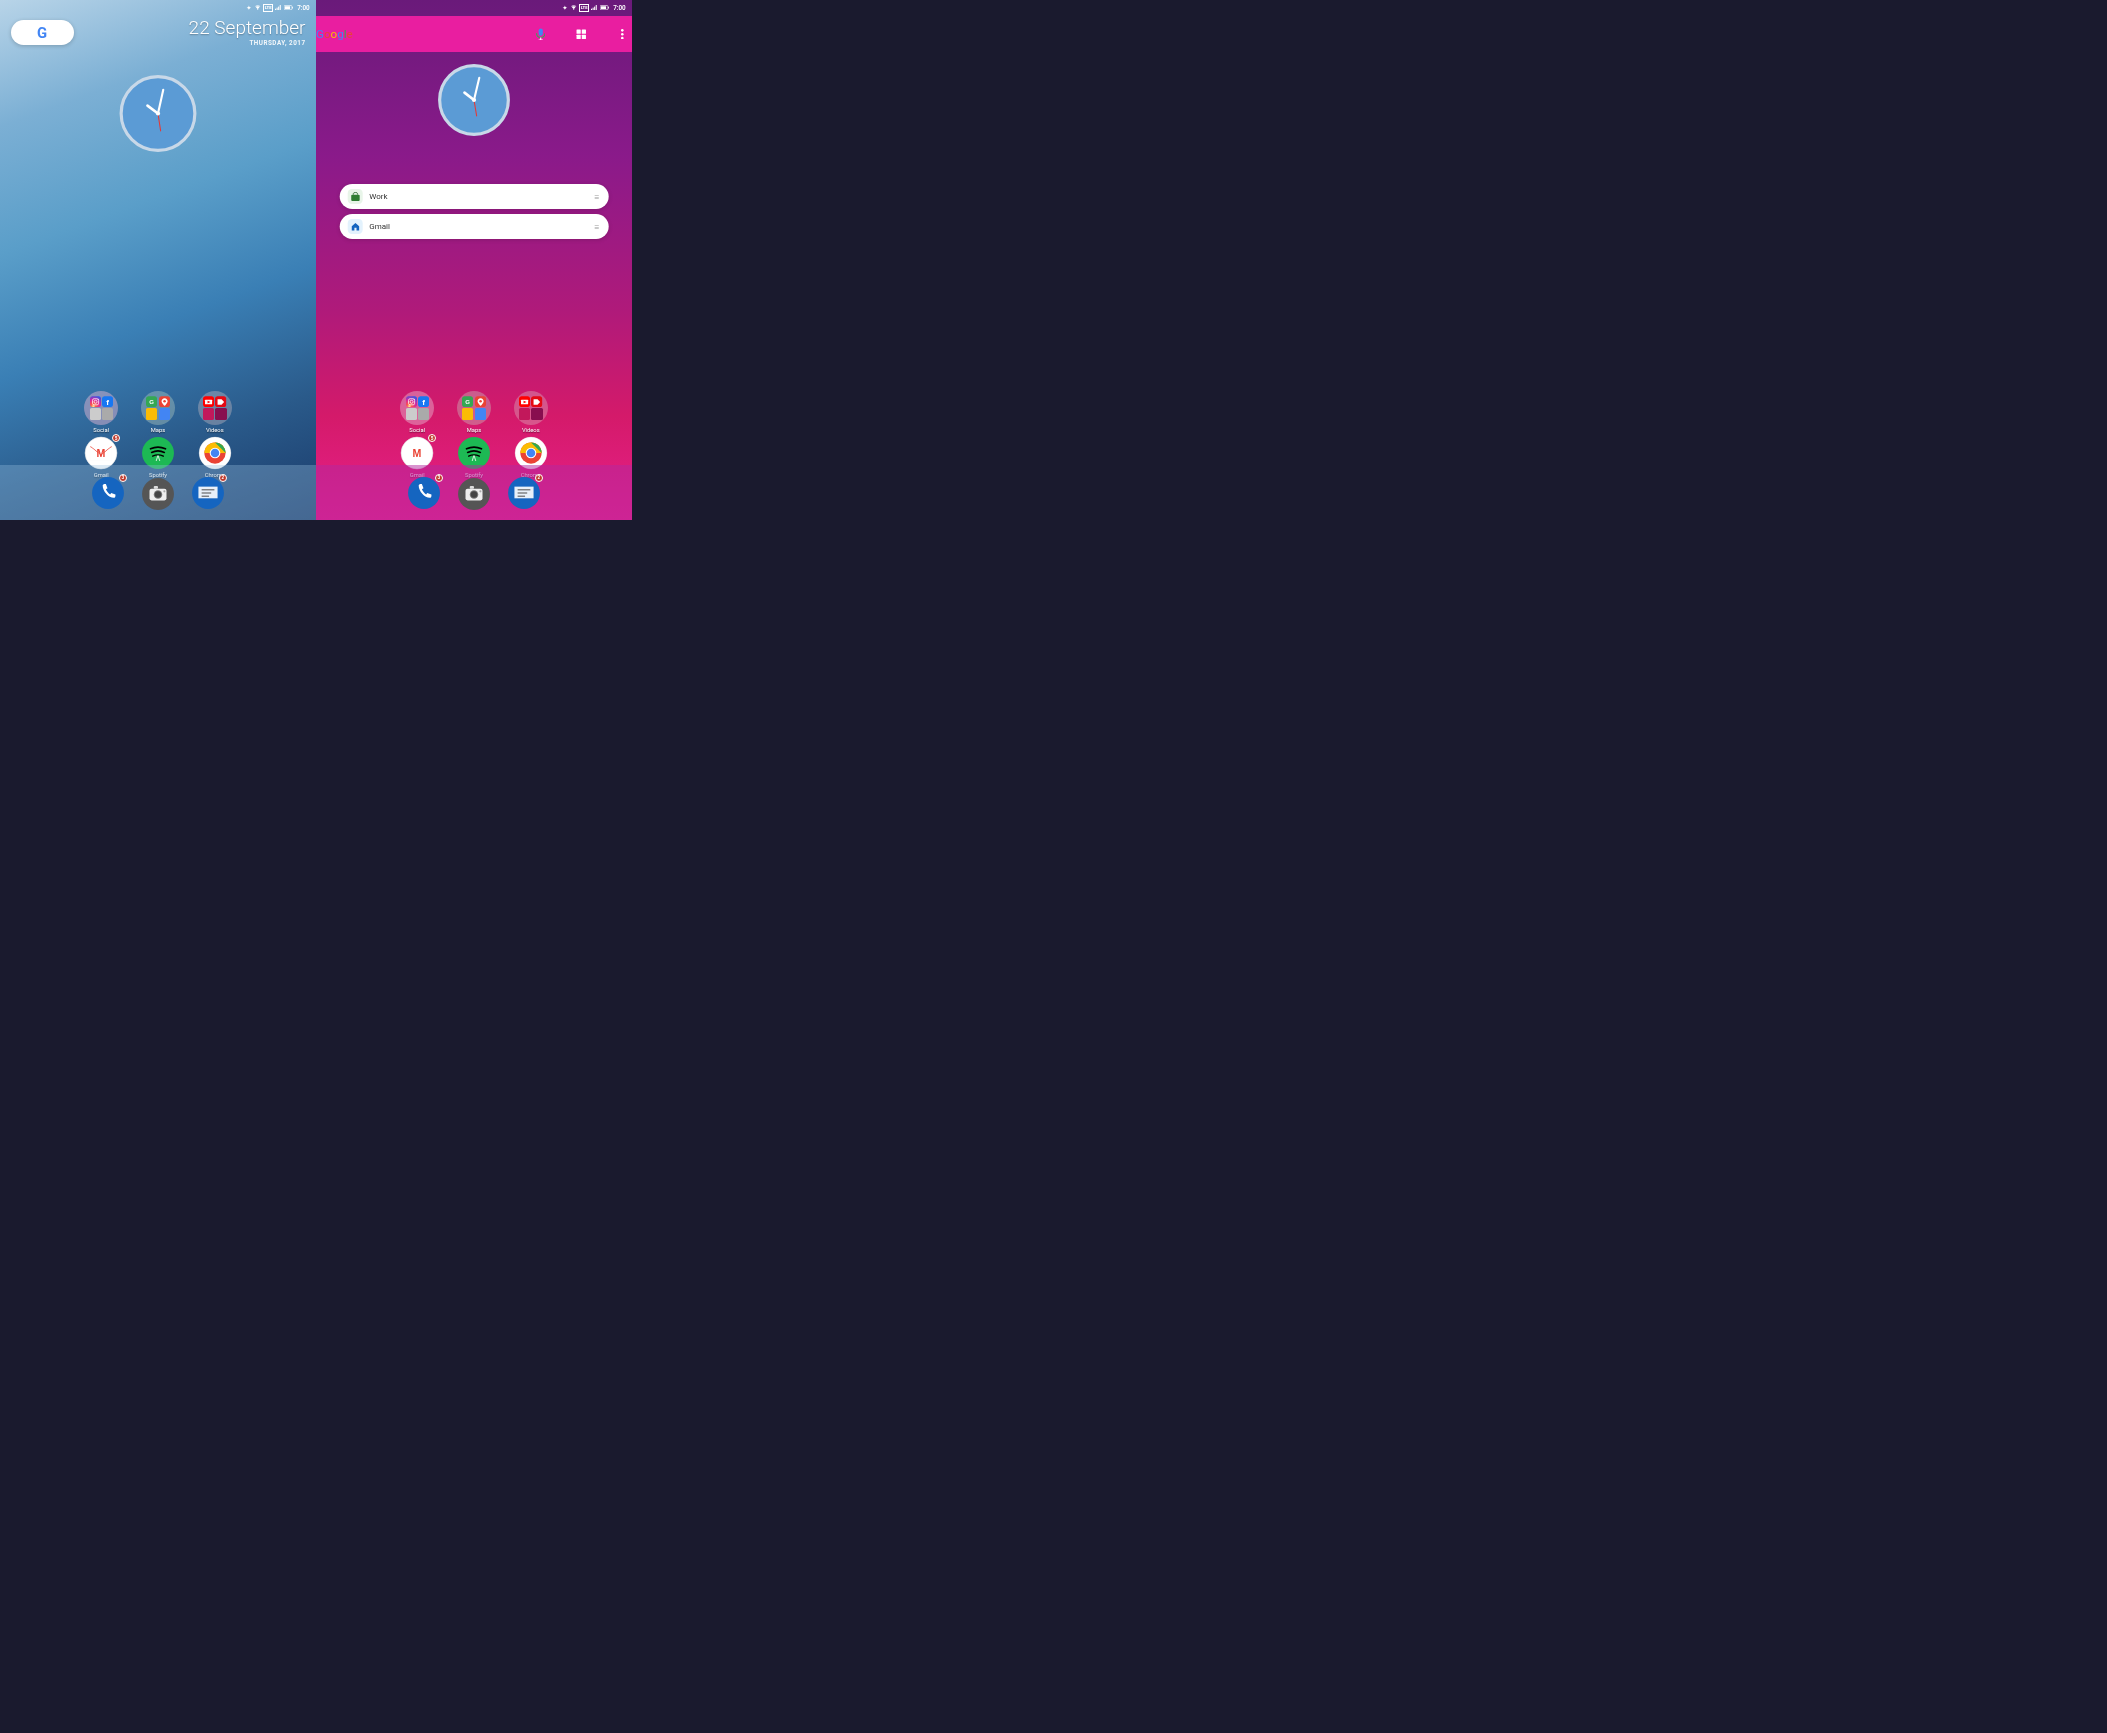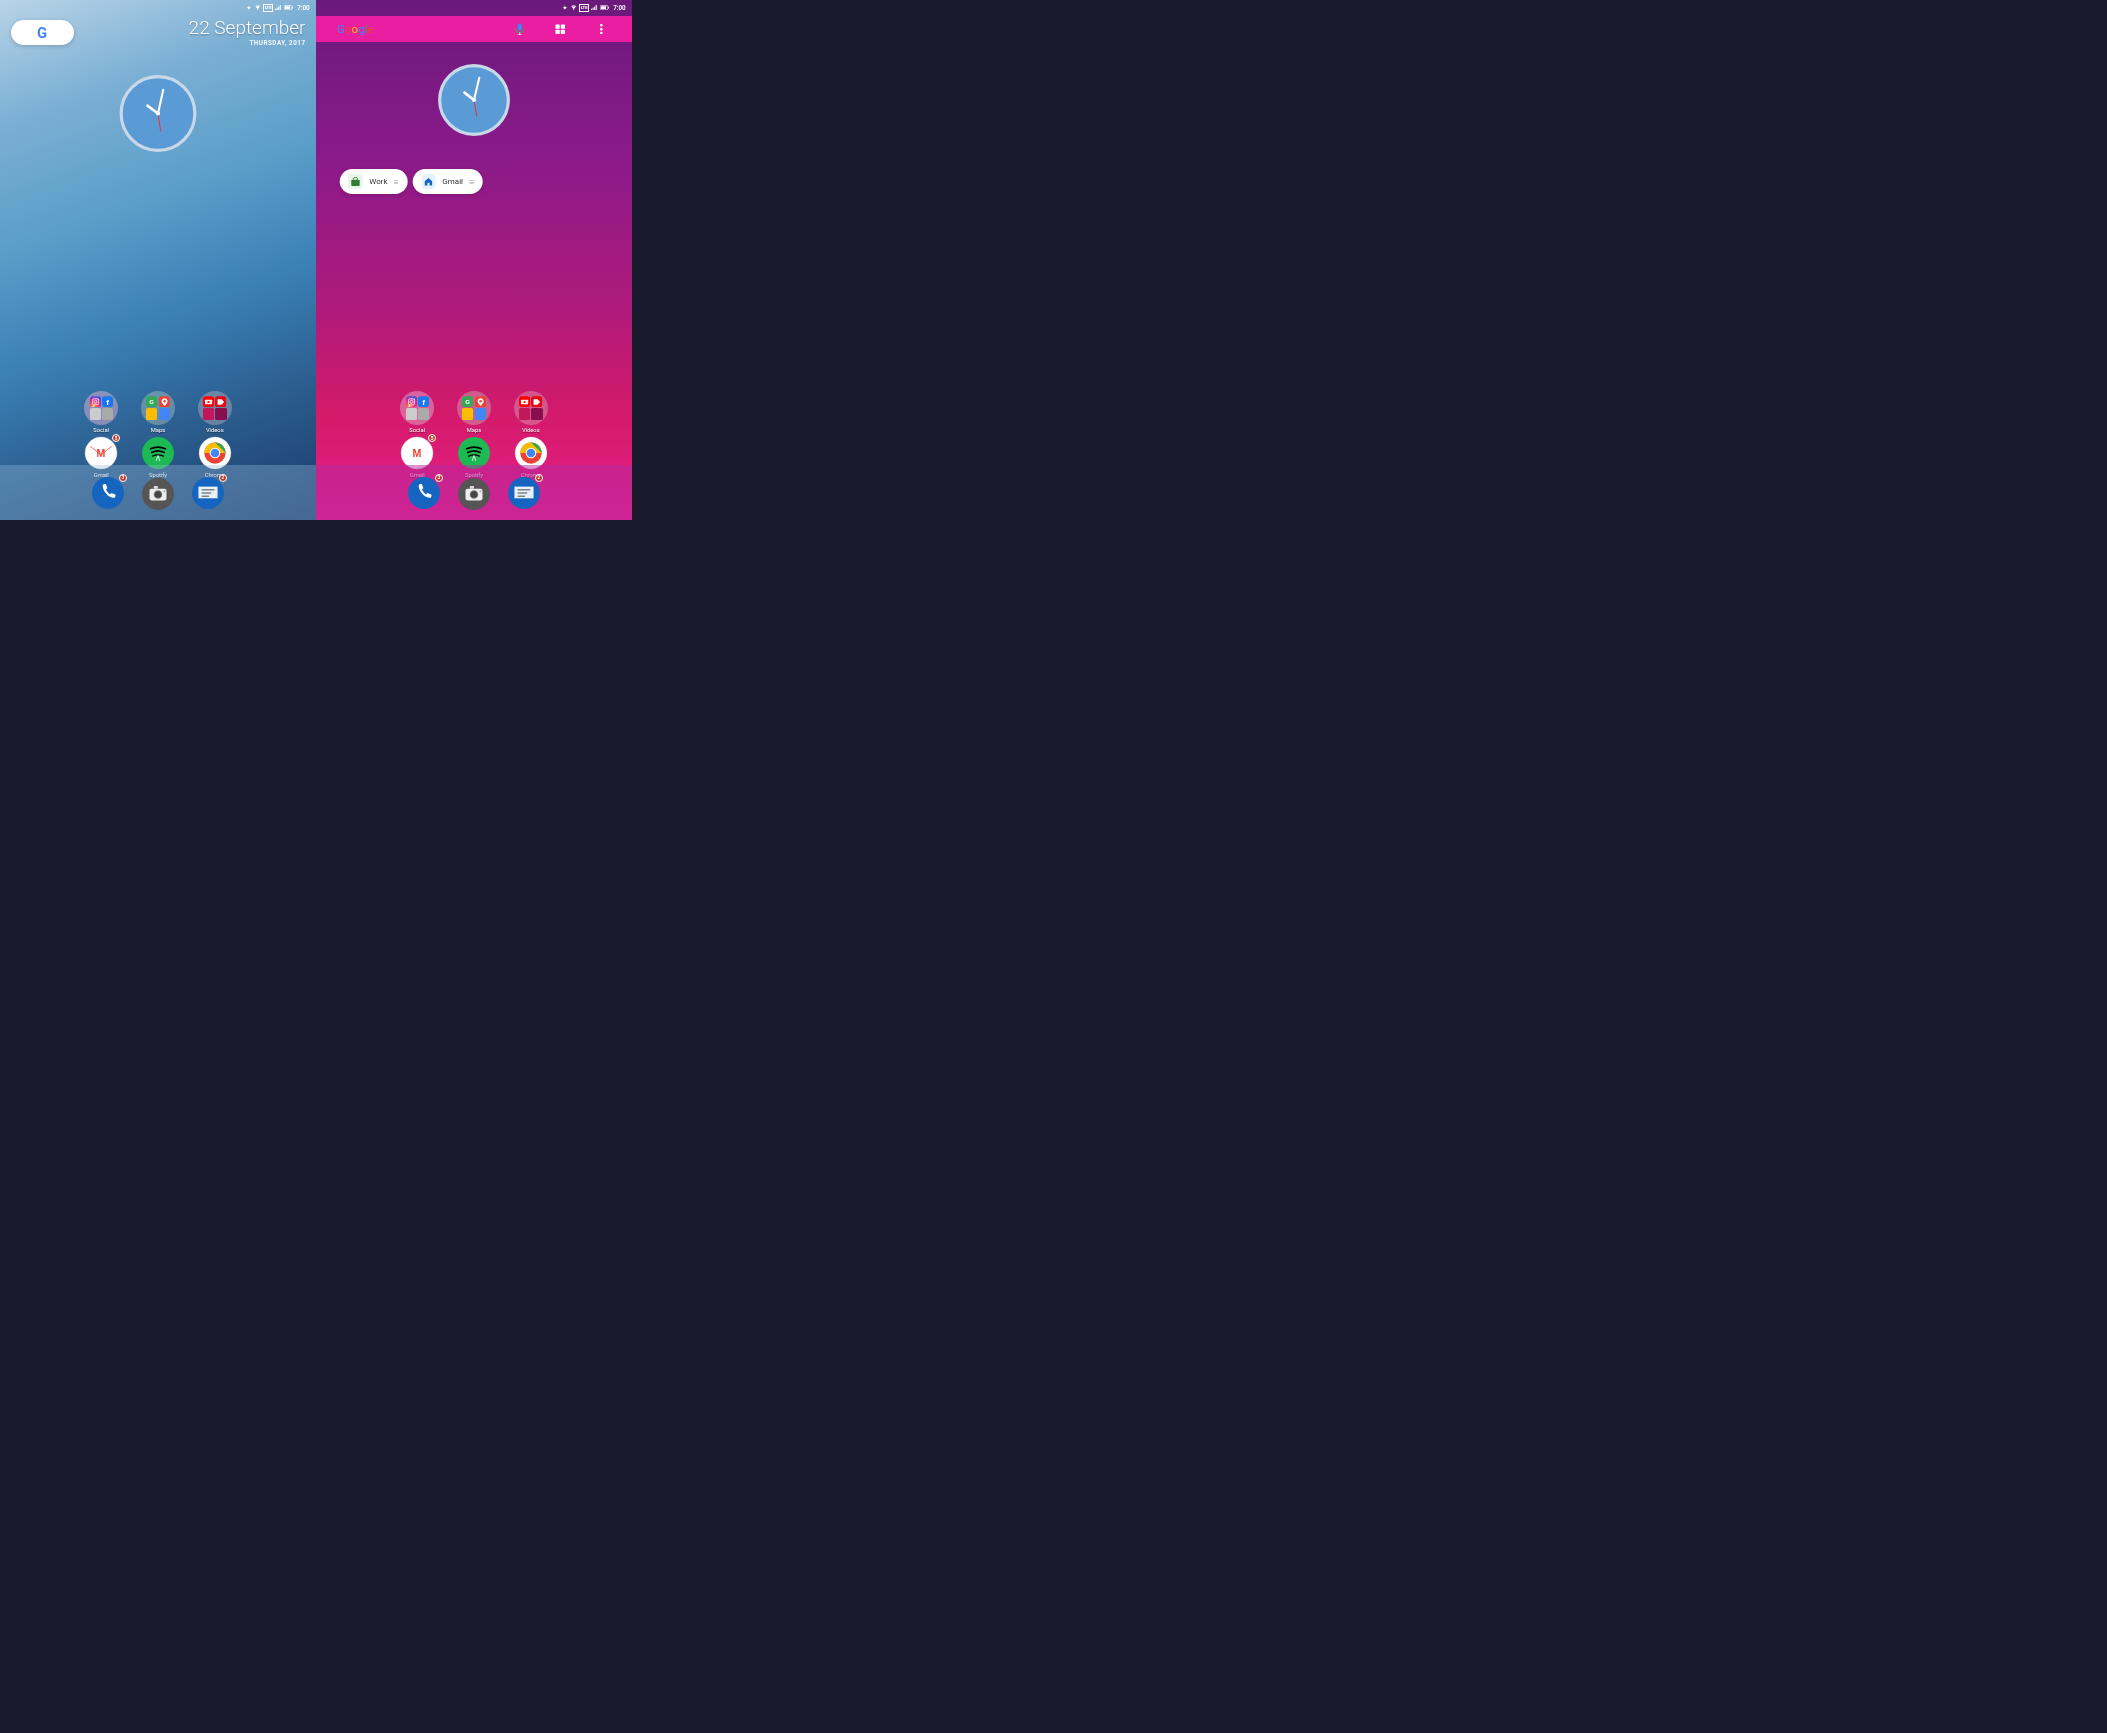--- a/index.html
+++ b/index.html
@@ -212,25 +212,25 @@
       bottom: 55px;
       left: 50%;
       transform: translateX(-50%);
       color: white;
       font-size: 9.5px;
       opacity: 0.8;
     }
 
     
     .google-topbar {
-      height: 26px;
+      height: 36px;
       background: #e91ea0;
       display: flex;
       align-items: center;
-      padding: 0 21px;
+      padding: 0 0;
       gap: 22px;
     }
 
     .google-text-logo {
       font-size: 11.6px;
       font-weight: 400;
     }
 
     .topbar-spacer { flex: 1; }
 
@@ -240,26 +240,26 @@
       display: flex;
       align-items: center;
       justify-content: center;
       color: white;
       font-size: 9.5px;
     }
 
     
     .task-cards {
       position: absolute;
-      top: 169px;
+      top: 184px;
       left: 50%;
       transform: translateX(-50%);
       width: 85%;
       display: flex;
-      flex-direction: row;
+      flex-direction: column;
       gap: 5.3px;
     }
 
     .task-card {
       background: white;
       border-radius: 16px;
       height: 25px;
       display: flex;
       align-items: center;
       padding: 0 8.4px;

